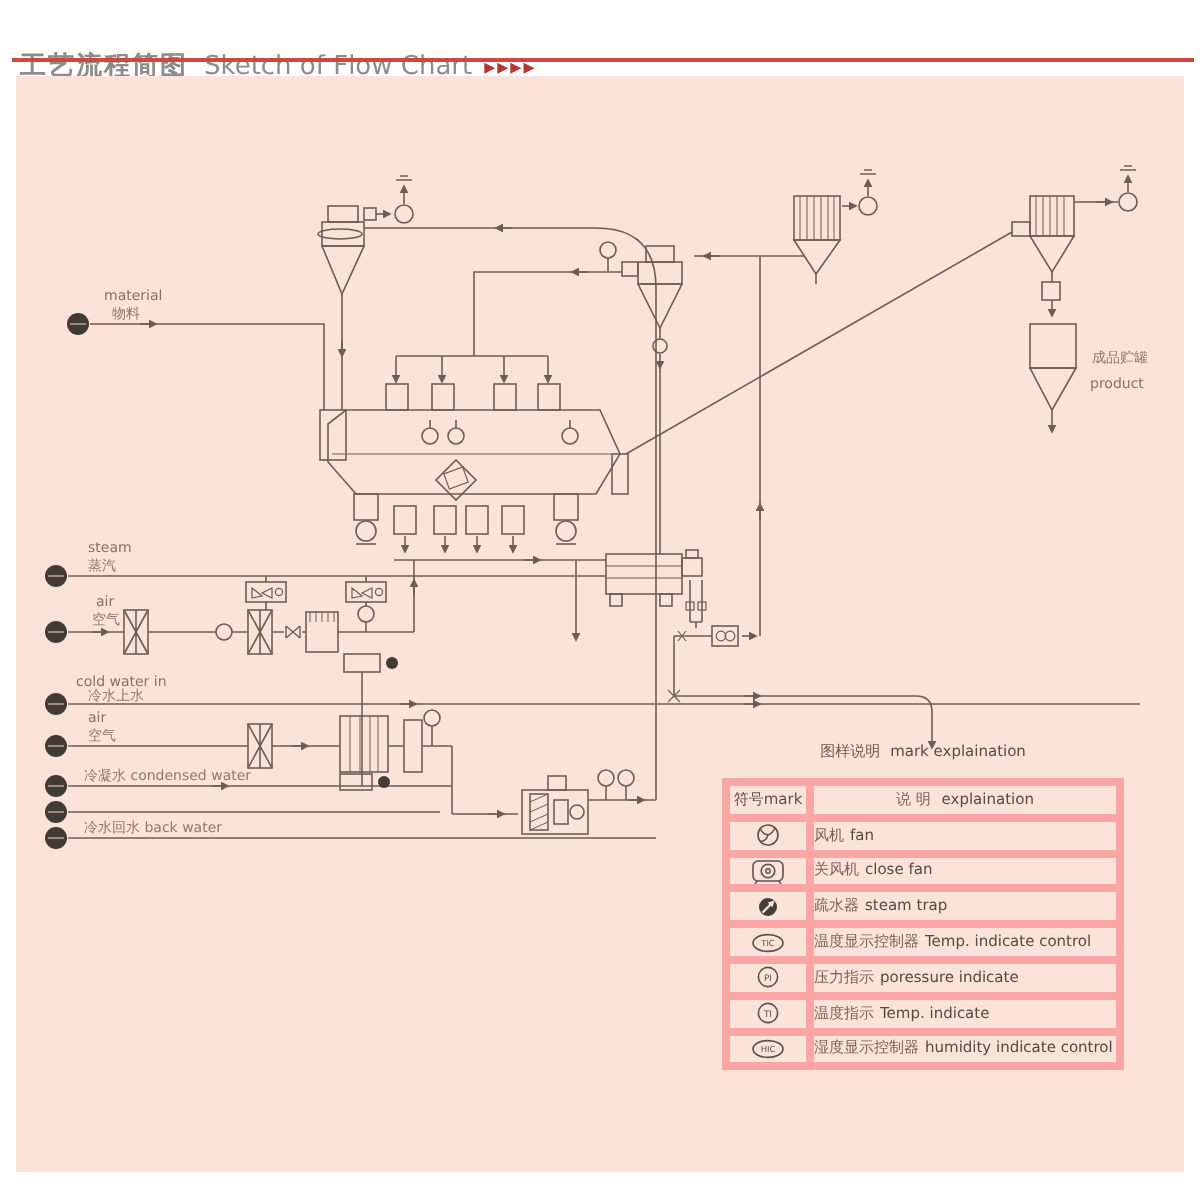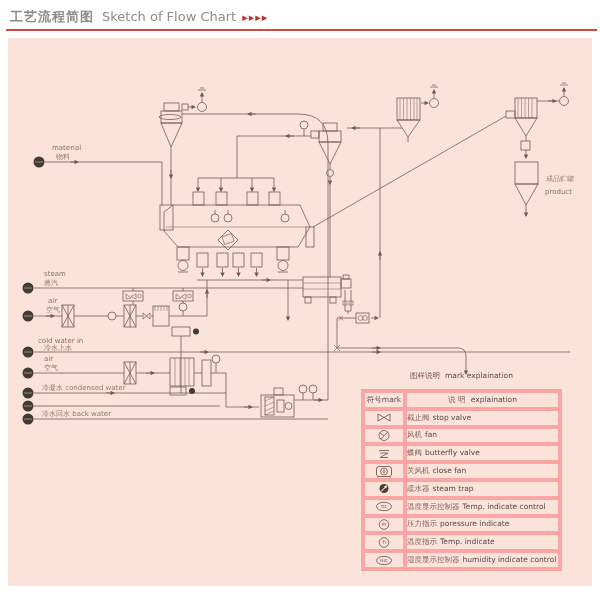--- a/index.html
+++ b/index.html
@@ -1,18 +1,18 @@
 <!DOCTYPE html>
 <html><head>
 <meta charset="utf-8">
 <style>
   html,body{margin:0;padding:0;}
   .page{position:relative;width:600px;height:600px;background:#ffffff;overflow:hidden;
         font-family:"DejaVu Sans","Liberation Sans",sans-serif;}
-  .titlebar{position:absolute;left:10px;top:8px;font-size:13px;color:#8f8b88;white-space:nowrap;}
+  .titlebar{position:absolute;left:10px;top:24px;font-size:13px;color:#8f8b88;white-space:nowrap;}
   .titlebar .zh{font-weight:bold;letter-spacing:1px;}
   .titlebar .en{margin-left:8px;}
   .titlebar .arrows{margin-left:6px;color:#b8342e;font-size:11px;letter-spacing:1px;}
   .redline{position:absolute;left:6px;top:29px;width:591px;height:2px;background:#ca4a41;}
   .panel{position:absolute;left:8px;top:38px;width:584px;height:548px;background:#fce3d9;}
   svg text{font-family:"DejaVu Sans","Liberation Sans",sans-serif;}
   .dlabel{font-size:7px;fill:#8a7065;}
   .dlabel-zh{font-size:7px;fill:#96766a;}
   
   .legend{position:absolute;left:361px;top:371px;width:201px;color:#5d5049;}
@@ -322,41 +322,25 @@
           <tr>
         <th class="sym">符号mark</th>
         <th class="exp">
           <span class="zh">说 明</span>
           <span class="en">explaination</span>
         </th>
       </tr>
       <tr>
         <td class="sym">
               <svg width="30" height="13" viewBox="0 0 30 13">
-          <path d="M9,3 L15,6.5 L9,10 Z M21,3 L15,6.5 L21,10 Z" fill="none" stroke="#5f5149" stroke-width="0.8"></path>
-              </svg>
-            </td>
-        <td class="exp"><span class="zh">截止阀</span><span class="en">stop valve</span></td>
-      </tr>
-      <tr>
-        <td class="sym">
-              <svg width="30" height="13" viewBox="0 0 30 13">
           <circle cx="15" cy="6.5" r="5" fill="none" stroke="#5f5149" stroke-width="0.8"></circle>
           <path d="M15,6.5 Q17.5,5.5 18.6,2.6 M15,6.5 Q14.2,9.6 10.9,9.8 M15,6.5 Q12,5.9 11,3" fill="none" stroke="#5f5149" stroke-width="0.7"></path>
               </svg>
             </td>
         <td class="exp"><span class="zh">风机</span><span class="en">fan</span></td>
-      </tr>
-      <tr>
-        <td class="sym">
-              <svg width="30" height="13" viewBox="0 0 30 13">
-          <path d="M10,3.5 H20 M11,6 H19 L11,10.5 H19" fill="none" stroke="#5f5149" stroke-width="0.8"></path>
-              </svg>
-            </td>
-        <td class="exp"><span class="zh">蝶阀</span><span class="en">butterfly valve</span></td>
       </tr>
       <tr>
         <td class="sym">
               <svg width="30" height="13" viewBox="0 0 30 13">
           <rect x="7.5" y="1.5" width="15" height="10" rx="2.5" fill="none" stroke="#5f5149" stroke-width="0.8"></rect>
           <circle cx="15" cy="6.5" r="3.4" fill="none" stroke="#5f5149" stroke-width="0.8"></circle>
           <circle cx="15" cy="6.5" r="1.1" fill="none" stroke="#5f5149" stroke-width="0.7"></circle>
           <path d="M9.5,11.5 L8.5,13 M20.5,11.5 L21.5,13" stroke="#5f5149" stroke-width="0.7"></path>
               </svg>
             </td>

